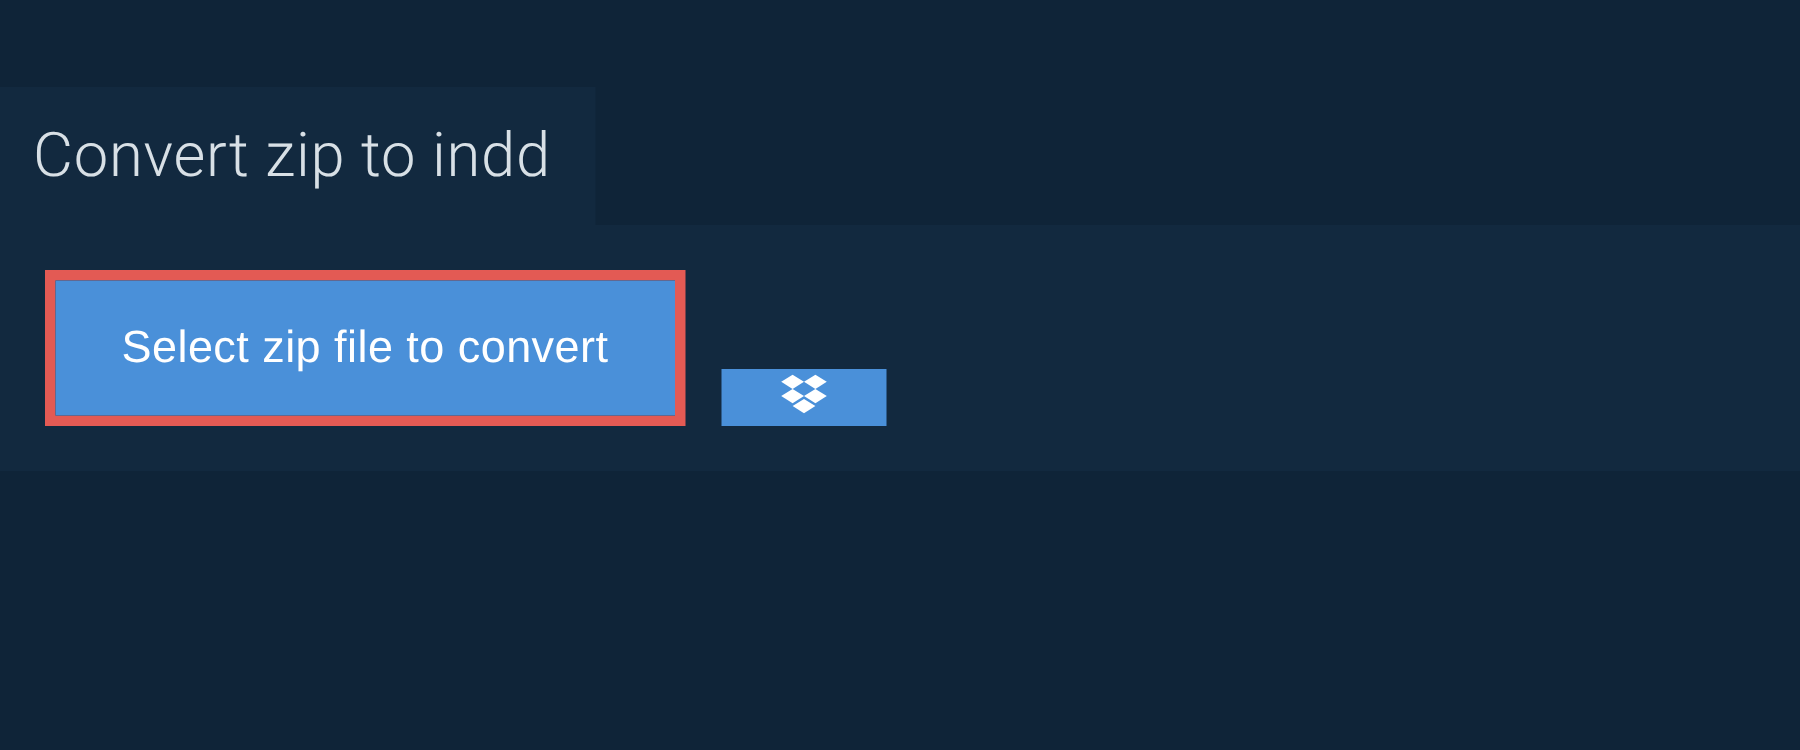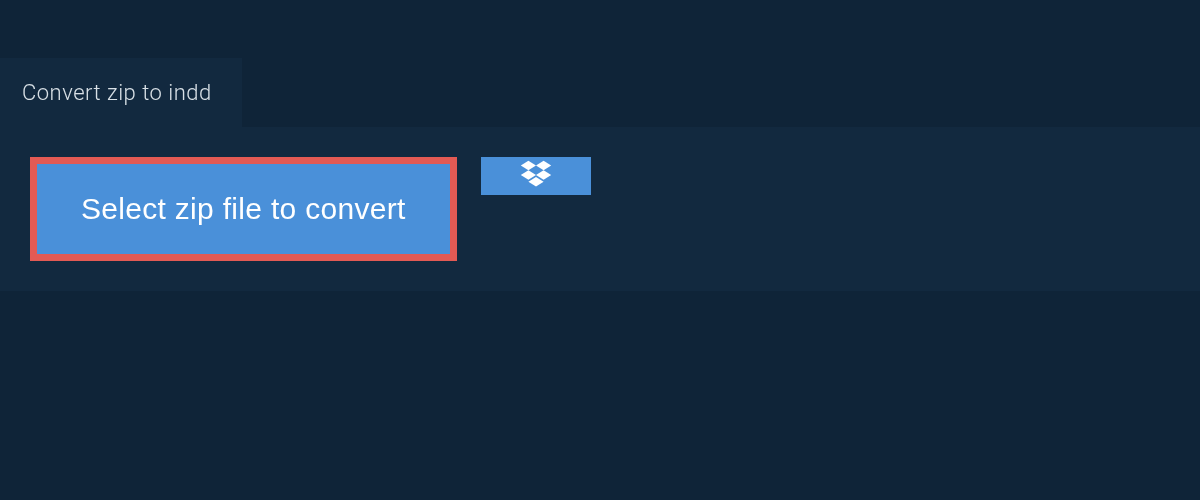--- a/index.html
+++ b/index.html
@@ -15,34 +15,34 @@
       overflow: hidden;
     }
     .title-bar {
       background: #12293f;
       display: inline-block;
       padding: 22px 30px 22px 22px;
       margin-top: 58px;
     }
     .title-text {
       color: #d8e0e6;
-      font-size: 22px;
+      font-size: 41px;
       font-weight: 300;
       letter-spacing: 0.5px;
     }
     .action-panel {
       background: #12293f;
       padding: 30px 30px 30px 30px;
       width: 100%;
       margin-top: 0;
     }
     .button-row {
       display: flex;
       gap: 24px;
-      align-items: flex-start;
+      align-items: flex-end;
     }
     .select-button-wrap {
       border: 7px solid #e35a54;
       display: inline-block;
     }
     .select-button {
       background: #4a90d9;
       color: #ffffff;
       font-size: 30px;
       font-weight: 300;

